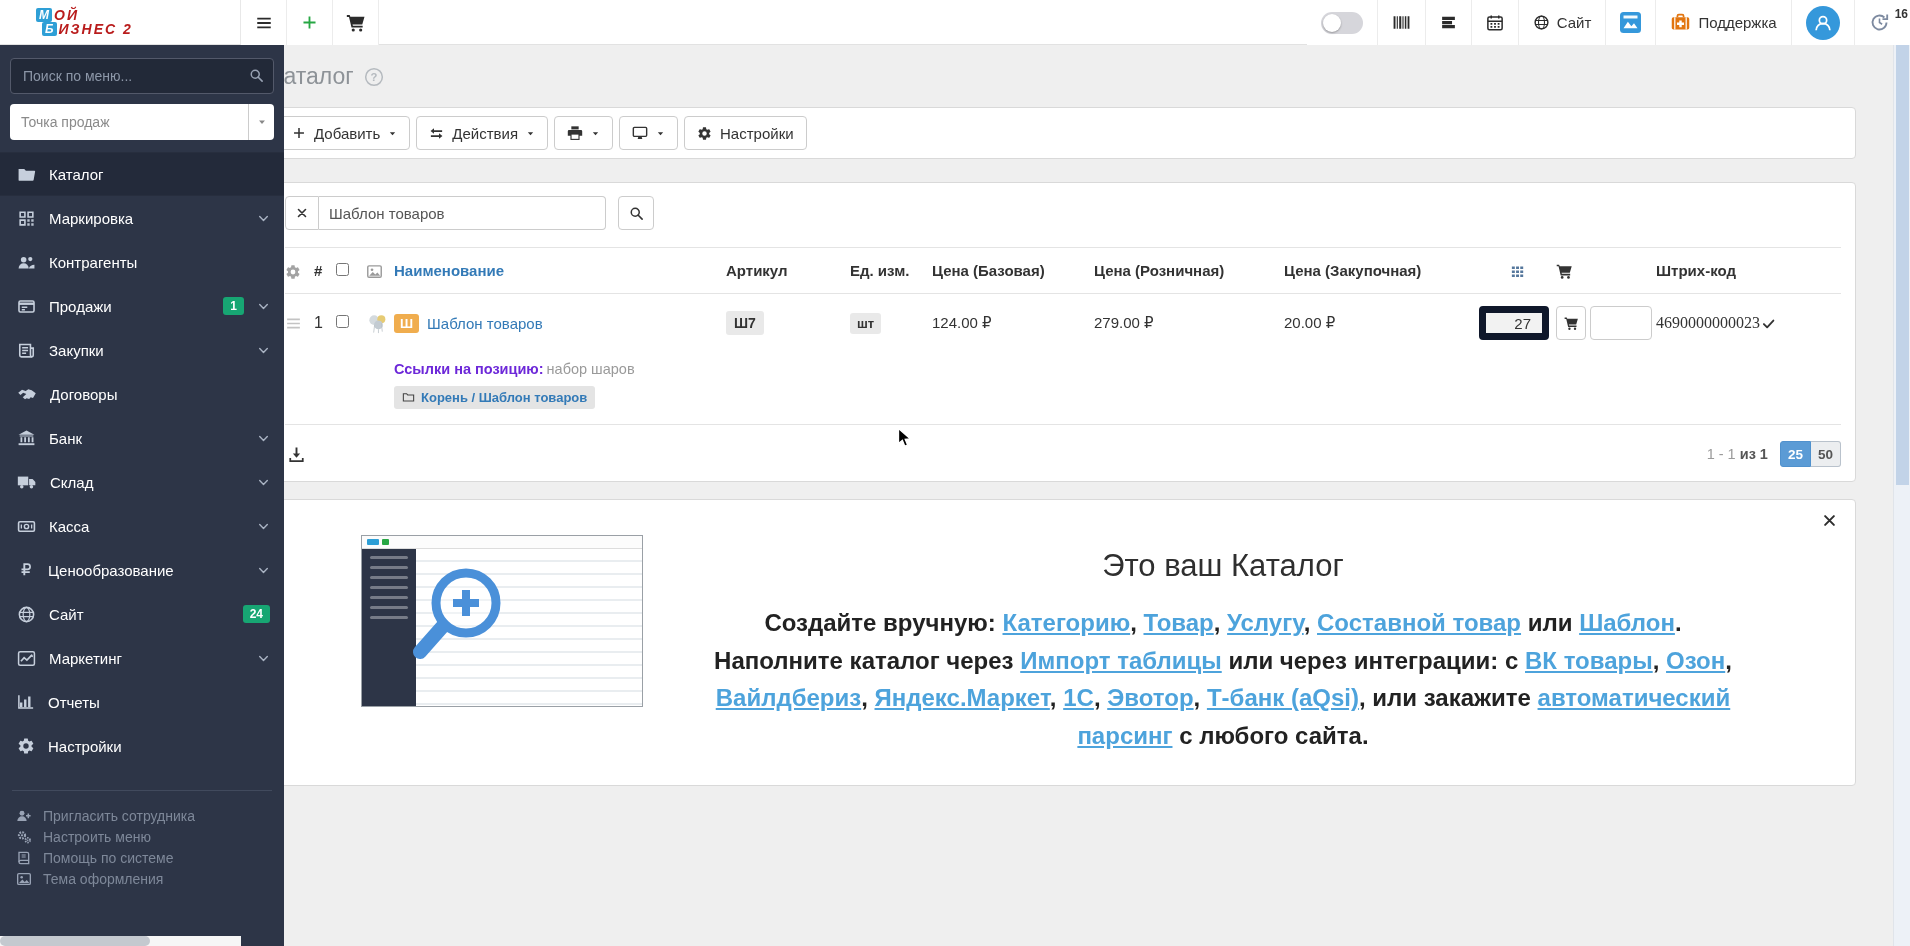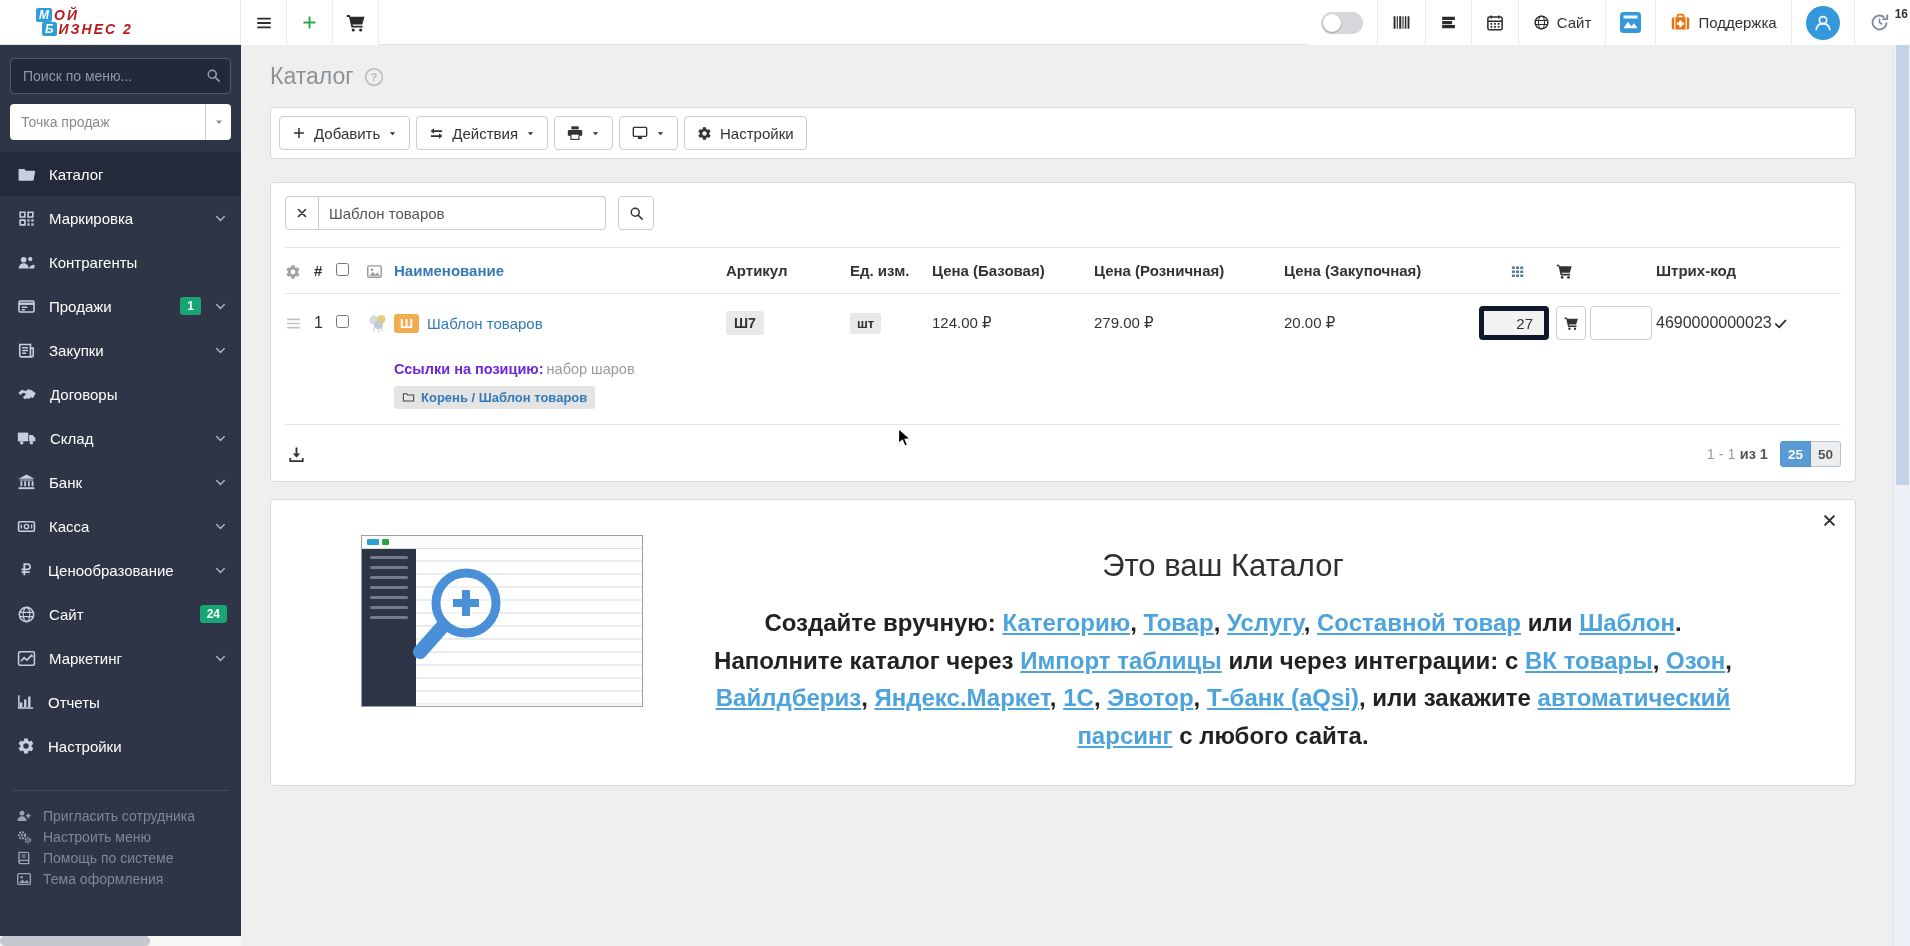--- a/index.html
+++ b/index.html
@@ -23,21 +23,21 @@
   .tb-spacer { flex:1; }
   .tb-right { display:flex; align-items:stretch; }
   .switch { width:42px; height:22px; background:#d6d6db; border-radius:11px; position:relative; display:inline-block; }
   .knob { position:absolute; left:2px; top:2px; width:18px; height:18px; background:#fff; border-radius:50%;
           box-shadow:0 1px 2px rgba(0,0,0,.3); }
   .avatar { width:34px; height:34px; border-radius:50%; background:#3598db; display:flex; align-items:center; justify-content:center; }
   .hist-badge { font-size:12px; font-weight:bold; color:#333; position:relative; top:-9px; margin-left:-2px; }
   .c-green { color:#27a744; } .c-dark { color:#2b2b2b; } .c-orange { color:#e2750f; } .c-gray { color:#7d8aa0; }
 
   
-  .sidebar { position:fixed; left:0; top:45px; width:241px; height:901px; background:#2d3547; z-index:15; }
+  .sidebar { position:fixed; left:0; top:45px; width:284px; height:901px; background:#2d3547; z-index:15; }
   .sb-search { margin:13px 10px 10px; position:relative; }
   .sb-search input { width:100%; height:36px; background:#222938; border:1px solid #53596a; border-radius:4px;
                      color:#cfd5e0; font-size:14px; padding:0 32px 0 12px; outline:none; }
   .sb-search input::placeholder { color:#8d97a8; }
   .sb-search .ic { position:absolute; right:10px; top:10px; color:#98a2b3; }
   .sb-select { margin:0 10px 12px; height:36px; background:#fff; border-radius:4px; display:flex; align-items:center;
                color:#8a8a8a; font-size:14px; padding-left:11px; cursor:pointer; }
   .sel-caret { margin-left:auto; width:26px; height:100%; border-left:1px solid #ccc; display:flex;
                align-items:center; justify-content:center; color:#888; }
   .sb-item { height:44px; display:flex; align-items:center; gap:13px; padding:0 14px 0 17px; color:#fff;
@@ -85,27 +85,27 @@
   .hdr-gear { color:#a3a3a3; } .hdr-img { color:#9a9a9a; } .hdr-grid { color:#55779c; } .hdr-cart { color:#333; }
   .row-main { display:flex; align-items:center; min-height:50px; margin-top:4px; }
   .drag { color:#c3c3c3; }
   .name-wrap { display:flex; align-items:center; gap:8px; }
   .type-badge { background:#f0ad4e; color:#fff; font-size:13px; font-weight:bold; padding:2px 6px; border-radius:3px; }
   .name-link { color:#337ab7; font-size:15px; text-decoration:none; cursor:pointer; }
   .pill { background:#e9e9e9; color:#333; font-weight:bold; border-radius:3px; display:inline-block; }
   .sku-pill { font-size:14px; padding:4px 8px; }
   .unit-pill { font-size:13px; padding:3px 7px; }
   .price { font-size:15px; color:#333; }
-  .qty-input { width:70px; height:34px; background:#f2f2f2; border:5px solid #0f172a; border-radius:4px;
+  .qty-input { width:70px; height:34px; background:#f2f2f2; border:7px solid #0f172a; border-radius:4px;
                text-align:right; padding:0 11px; font-size:15px; color:#333; outline:none; }
   .cart-btn { width:30px; height:34px; border:1px solid #ccc; border-radius:4px; background:#fff;
               display:flex; align-items:center; justify-content:center; color:#333; }
   .mini-input { width:62px; height:34px; border:1px solid #ccc; border-radius:4px; background:#fff;
                 margin-left:4px; padding:0 8px; font-size:14px; outline:none; }
-  .bc-val { font-size:16px; color:#333; display:flex; align-items:center; gap:2px; }
+  .bc-val { font-size:16px; color:#333; display:flex; align-items:center; gap:2px;font-family:Liberation Serif, serif; }
   .sub-links { padding-left:109px; margin-top:13px; font-size:14.5px; }
   .sub-links .lbl { font-weight:bold; color:#6d28d9; }
   .sub-links .val { color:#9a9a9a; margin-left:3px; }
   .sub-badge-row { padding-left:109px; margin:9px 0 15px; }
   .badge-cat { display:inline-flex; align-items:center; gap:6px; background:#e4e4e4; border-radius:3px;
                padding:4px 8px; font-size:13px; font-weight:bold; color:#337ab7; cursor:pointer; }
   .badge-cat .ic { color:#444; }
   .row-block { border-bottom:1px solid #e4e4e4; }
   .tfoot { display:flex; align-items:center; margin-top:12px; height:34px; }
   .dl-btn { color:#333; padding:2px; }
@@ -480,33 +480,33 @@
           <use href="#i-chevron"></use>
         </svg>
       </div>
     <div class="sb-item">
         <svg class="ic sb-ico" width="20" height="20">
           <use href="#i-hands"></use>
         </svg>
         <span class="sb-label">Договоры</span>
       </div>
     <div class="sb-item">
+        <svg class="ic sb-ico" width="19" height="19">
+          <use href="#i-bank"></use>
+        </svg>
+        <span class="sb-label">Банк</span>
+        <svg class="ic sb-chev" width="13" height="13">
+          <use href="#i-chevron"></use>
+        </svg>
+      </div>
+    <div class="sb-item">
         <svg class="ic sb-ico" width="20" height="20">
           <use href="#i-truck"></use>
         </svg>
         <span class="sb-label">Склад</span>
-        <svg class="ic sb-chev" width="13" height="13">
-          <use href="#i-chevron"></use>
-        </svg>
-      </div>
-    <div class="sb-item">
-        <svg class="ic sb-ico" width="19" height="19">
-          <use href="#i-bank"></use>
-        </svg>
-        <span class="sb-label">Банк</span>
         <svg class="ic sb-chev" width="13" height="13">
           <use href="#i-chevron"></use>
         </svg>
       </div>
     <div class="sb-item">
         <svg class="ic sb-ico" width="19" height="19">
           <use href="#i-cash"></use>
         </svg>
         <span class="sb-label">Касса</span>
         <svg class="ic sb-chev" width="13" height="13">

